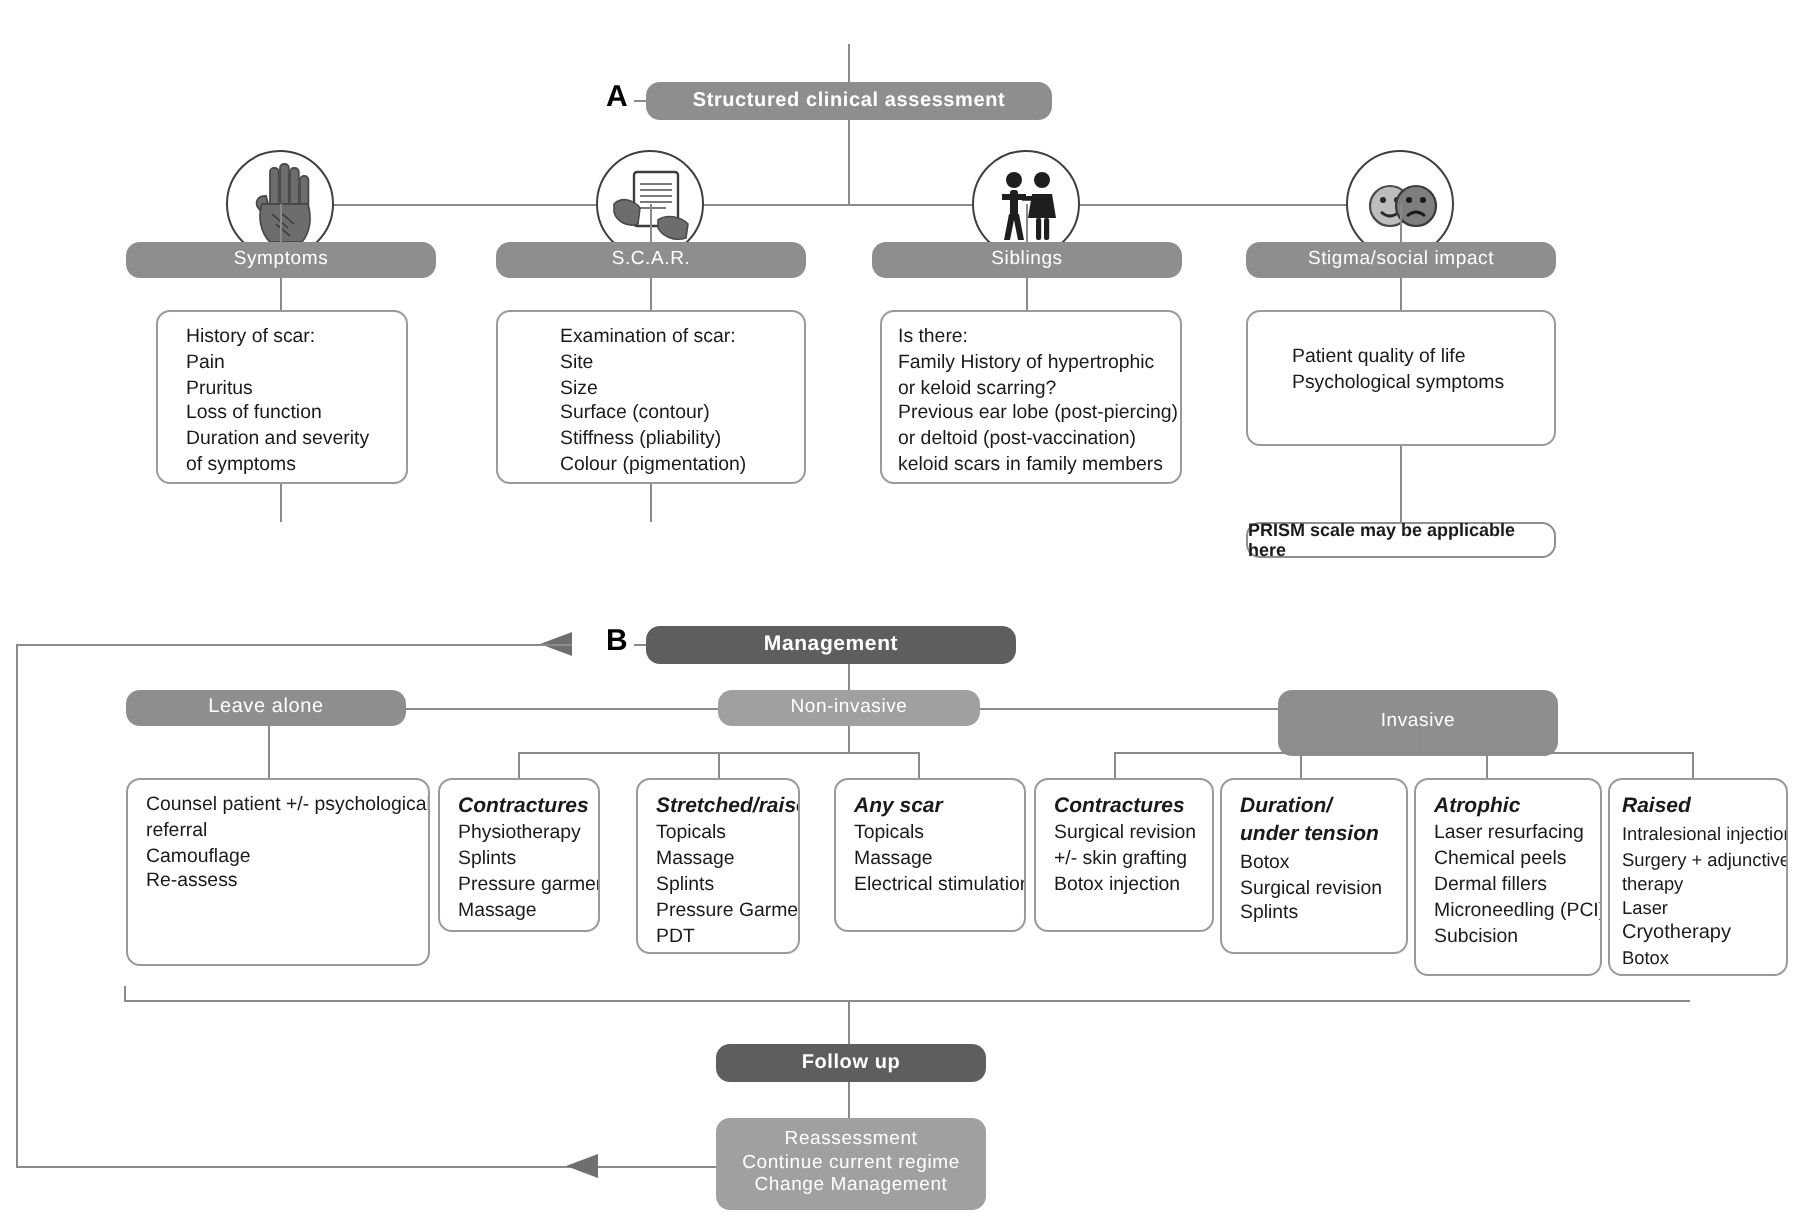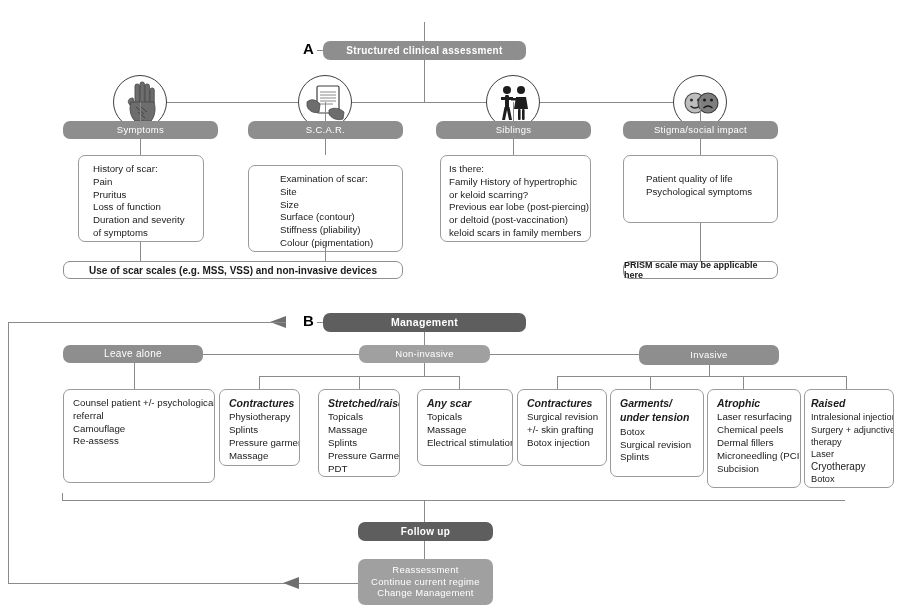--- a/index.html
+++ b/index.html
@@ -188,21 +188,21 @@
     <ul>
       <li>History of scar:</li>
       <li>Pain</li>
       <li>Pruritus</li>
       <li>Loss of function</li>
       <li>Duration and severity</li>
       <li>of symptoms</li>
     </ul>
   </div>
 
-  <div class="node card" style="left:248px; top:155px; width:155px; height:87px; padding-left:31px;margin-top:10px;">
+  <div class="node card" style="left:248px; top:155px; width:155px; height:87px; padding-left:31px;">
     <ul>
       <li>Examination of scar:</li>
       <li>Site</li>
       <li>Size</li>
       <li>Surface (contour)</li>
       <li>Stiffness (pliability)</li>
       <li>Colour (pigmentation)</li>
       <li>Inflammation (redness)</li>
     </ul>
   </div>
@@ -222,48 +222,45 @@
     <ul>
       <li>Patient quality of life</li>
       <li>Psychological symptoms</li>
     </ul>
   </div>
 
   <div class="ln v" style="left:140px; top:242px; height:19px;"></div>
   <div class="ln v" style="left:325px; top:242px; height:19px;"></div>
   <div class="ln v" style="left:700px; top:223px; height:38px;"></div>
 
-  <div class="node scalebar" style="left:63px; top:261px; width:340px; height:18px;">
-    <span>Use of scar scales (e.g. MSS, VSS) and non-invasive devices</span>
-  </div>
   <div class="node scalebar" style="left:623px; top:261px; width:155px; height:18px; font-size:9px;">
     <span>PRISM scale may be applicable here</span>
   </div>
 
   <div class="letter" style="left:303px; top:312px;">B</div>
   <div class="ln h" style="left:317px; top:322px; width:6px;"></div>
 
   <svg class="node" style="left:270px; top:314px;" width="30" height="16" viewBox="0 0 30 16" aria-hidden="true">
     <polygon points="0,8 16,2 16,14" fill="#6f6f6f"></polygon>
   </svg>
 
-  <div class="node bar dark" style="left:323px; top:313px; width:203px; height:19px; font-size:10.5px; font-weight:bold;">
+  <div class="node bar dark" style="left:323px; top:313px; width:185px; height:19px; font-size:10.5px; font-weight:bold;">
     <span>Management</span>
   </div>
 
   <div class="ln v" style="left:424px; top:332px; height:22px;"></div>
   <div class="ln h" style="left:134px; top:354px; width:590px;"></div>
 
   <div class="node bar mid" style="left:63px; top:345px; width:140px; height:18px; font-size:10px;">
     <span>Leave alone</span>
   </div>
   <div class="node bar light" style="left:359px; top:345px; width:131px; height:18px; font-size:9.5px;">
     <span>Non-invasive</span>
   </div>
-  <div class="node bar mid" style="left:639px; top:345px; width:140px; height:20px; font-size:9.5px;">
+  <div class="node bar mid" style="left:639px; top:345px; width:140px; height:33px; font-size:9.5px;">
     <span>Invasive</span>
   </div>
 
   <div class="ln v" style="left:134px; top:363px; height:26px;"></div>
 
   <div class="ln v" style="left:424px; top:363px; height:13px;"></div>
   <div class="ln h" style="left:259px; top:376px; width:200px;"></div>
   <div class="ln v" style="left:259px; top:376px; height:13px;"></div>
   <div class="ln v" style="left:359px; top:376px; height:13px;"></div>
   <div class="ln v" style="left:459px; top:376px; height:13px;"></div>
@@ -317,21 +314,21 @@
   <div class="node card" style="left:517px; top:389px; width:90px; height:77px;">
     <div class="hdr">Contractures</div>
     <ul>
       <li>Surgical revision</li>
       <li>+/- skin grafting</li>
       <li>Botox injection</li>
     </ul>
   </div>
 
   <div class="node card" style="left:610px; top:389px; width:94px; height:88px;">
-    <div class="hdr">Garments/</div>
+    <div class="hdr">Duration/</div>
     <div class="hdr">under tension</div>
     <ul>
       <li>Botox</li>
       <li>Surgical revision</li>
       <li>Splints</li>
     </ul>
   </div>
 
   <div class="node card" style="left:707px; top:389px; width:94px; height:99px;">
     <div class="hdr">Atrophic</div>

